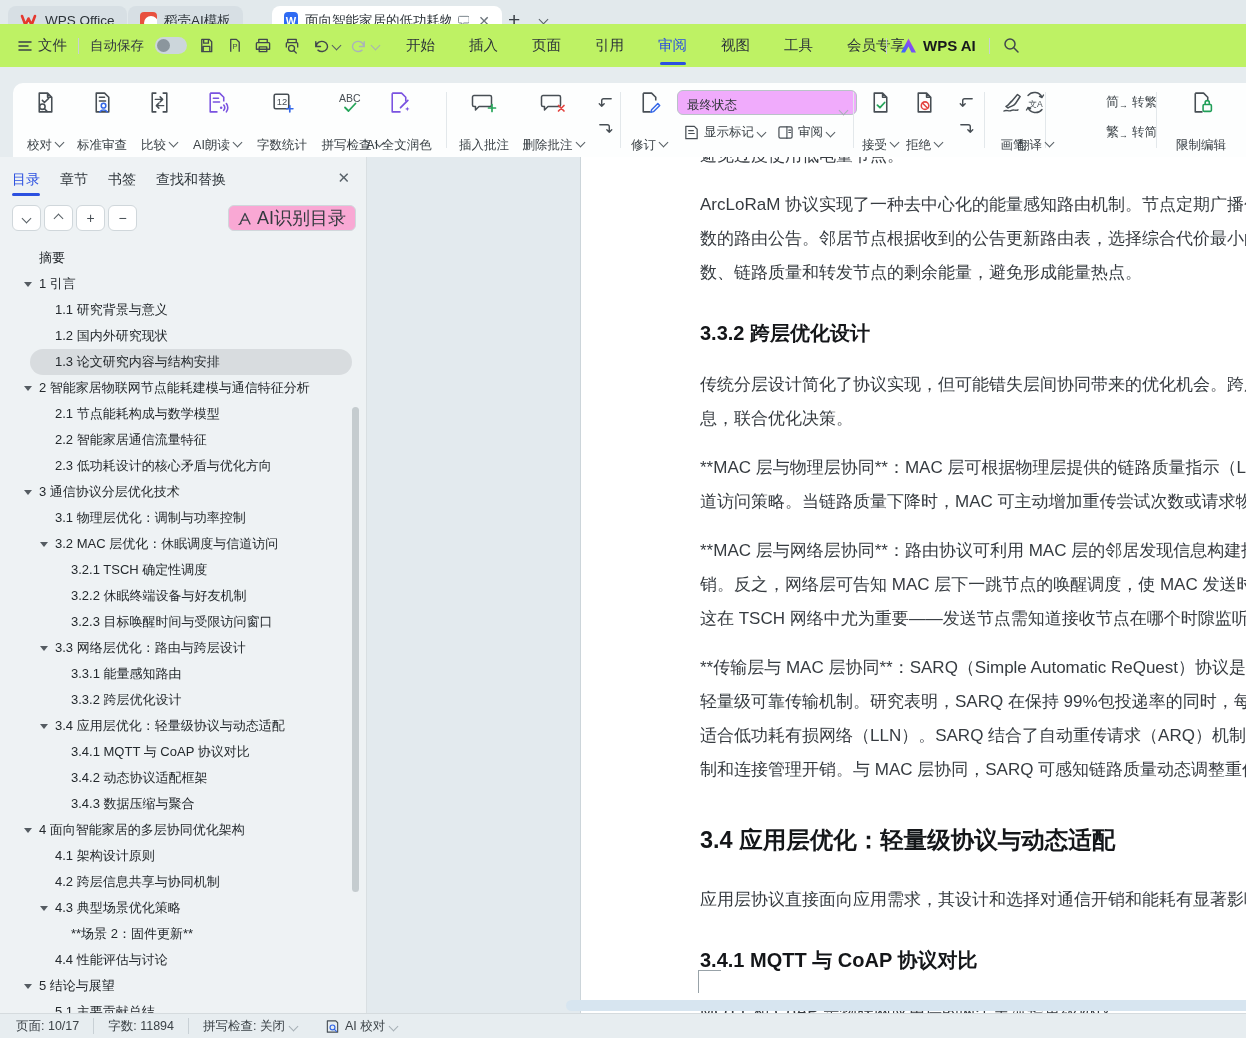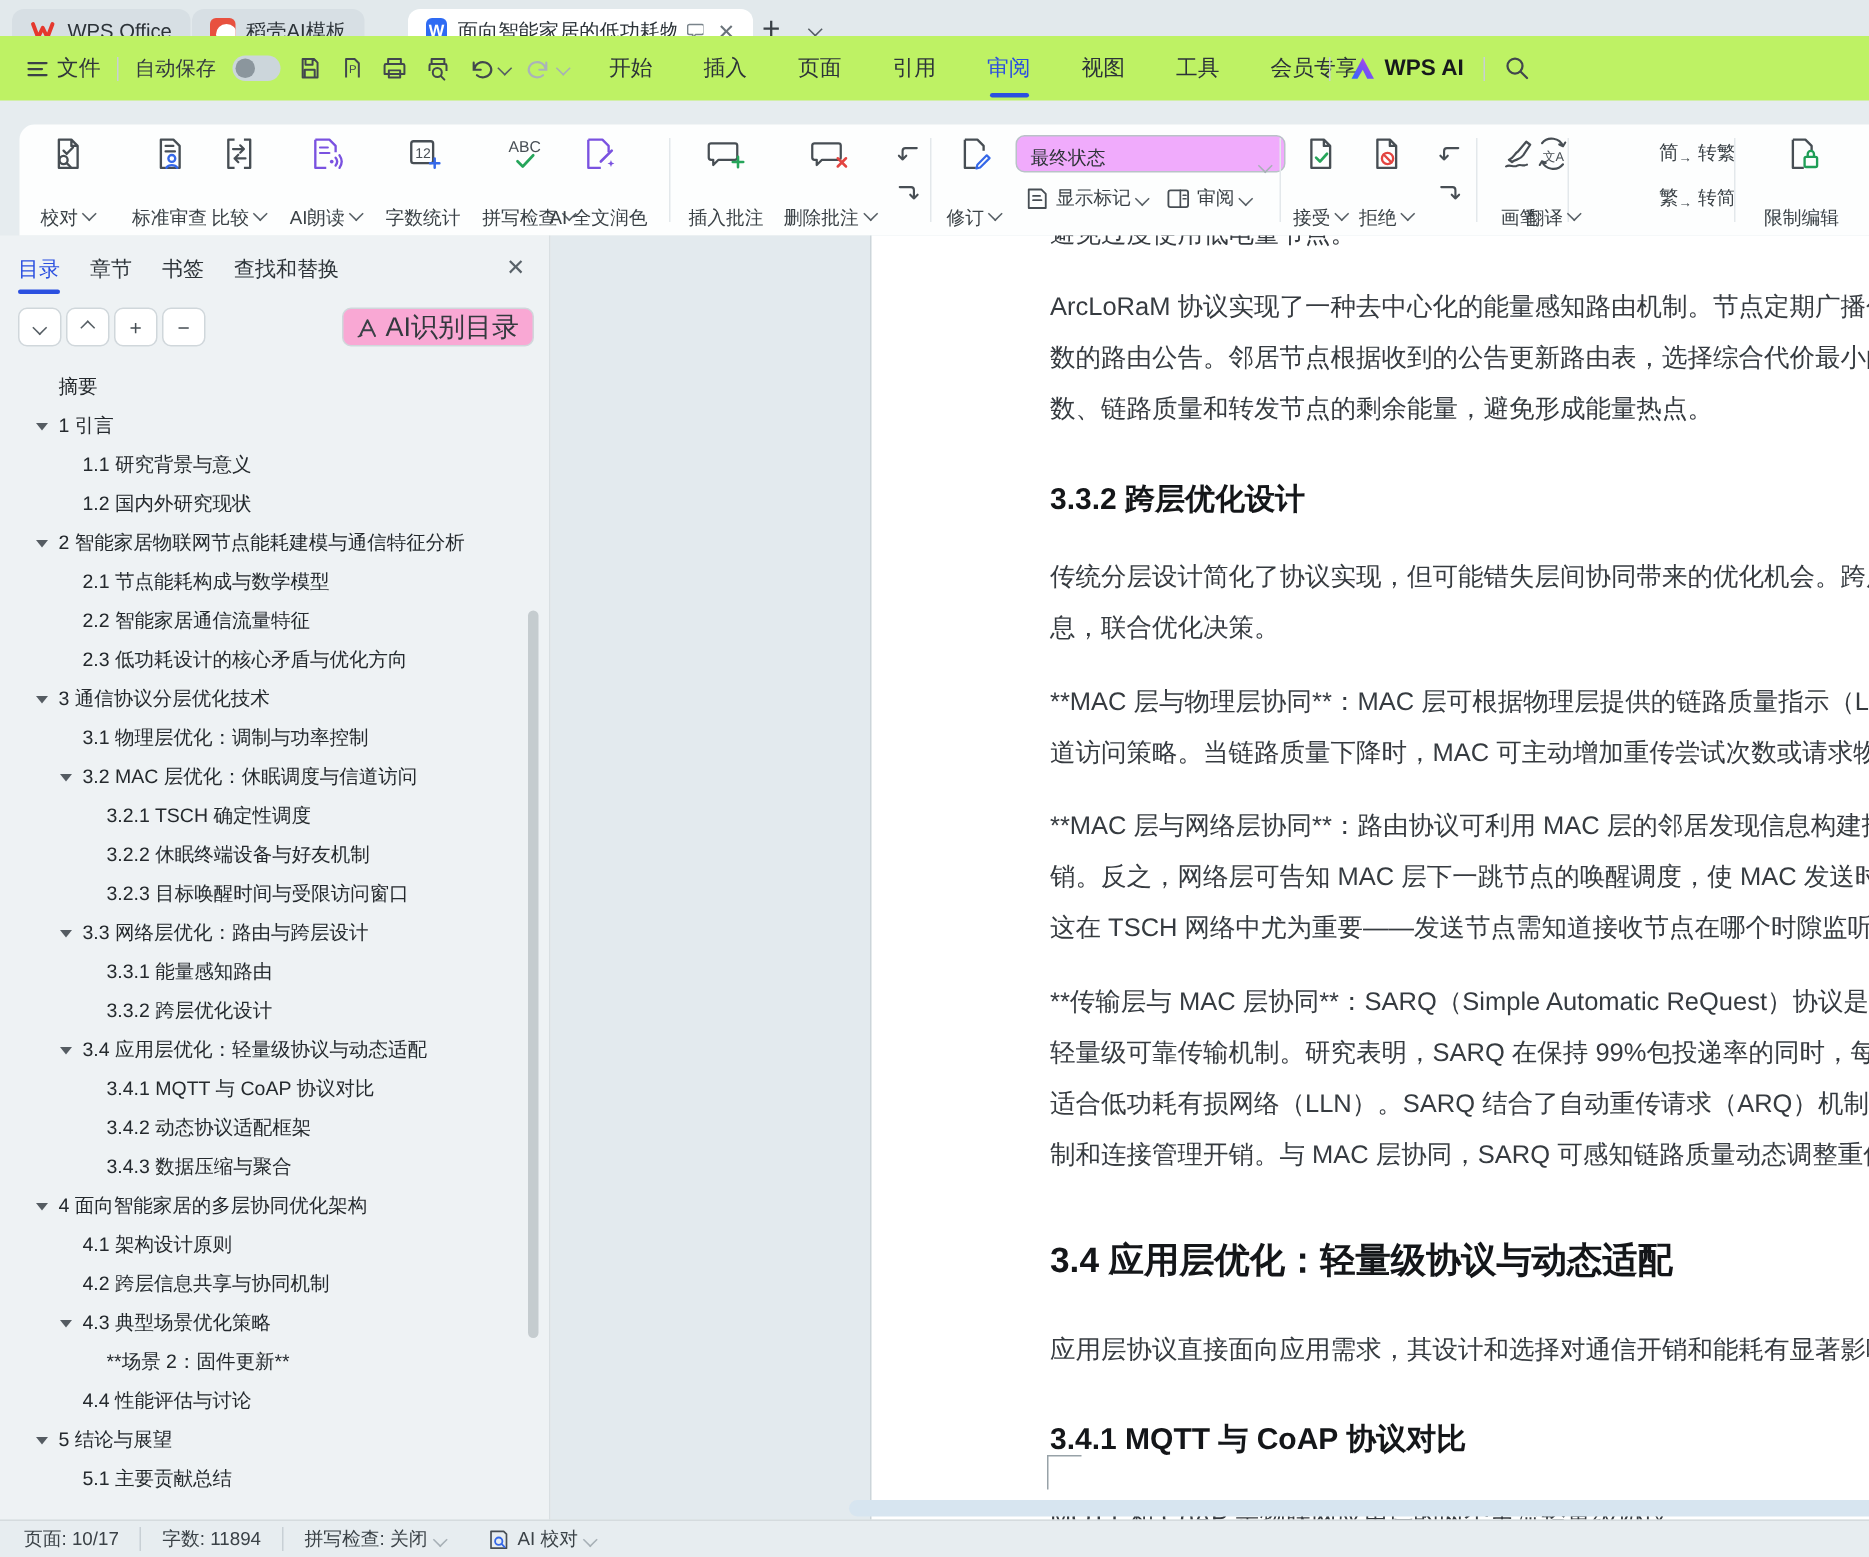--- a/index.html
+++ b/index.html
@@ -210,21 +210,21 @@
     <div class="rbtn" style="left:5px;width:54px;">
       <svg class="ic" width="25" height="25" viewBox="0 0 24 24">
           <path d="M6 3 h8 l4 4 v14 H6 z M14 3 v4 h4" fill="none" stroke="#474e54" stroke-width="1.5" stroke-linejoin="round"></path>
           <path d="M9 10 l2 2 4-4" fill="none" stroke="#474e54" stroke-width="1.5" stroke-linecap="round"></path>
           <circle cx="9" cy="16" r="2.6" fill="#fff" stroke="#474e54" stroke-width="1.5"></circle>
           <path d="M11 18 l2.5 2.5" stroke="#474e54" stroke-width="1.5" stroke-linecap="round"></path>
         </svg>
       <span><span>校对</span><span class="chev"></span></span>
     </div>
 
-    <div class="rbtn" style="left:58px;width:62px;margin-left:11px;">
+    <div class="rbtn" style="left:58px;width:62px;">
       <svg class="ic" width="25" height="25" viewBox="0 0 24 24">
           <path d="M6 3 h8 l4 4 v14 H6 z" fill="none" stroke="#474e54" stroke-width="1.5" stroke-linejoin="round"></path>
           <path d="M9 7 h5 M9 10.5 h6" stroke="#474e54" stroke-width="1.4" stroke-linecap="round"></path>
           <circle cx="13" cy="15" r="2.2" fill="none" stroke="#3568e8" stroke-width="1.5"></circle>
           <path d="M9.5 21 a4 3.4 0 0 1 7 0" fill="none" stroke="#3568e8" stroke-width="1.5" stroke-linecap="round"></path>
         </svg>
       <span>标准审查</span>
     </div>
 
     <div class="rbtn" style="left:121px;width:50px;">
@@ -453,20 +453,24 @@
           <span class="tri"></span>
           <span class="toc-label">1 引言</span>
         </div>
         <div class="toc-item lvl2">
           <span class="tri hid"></span>
           <span class="toc-label">1.1 研究背景与意义</span>
         </div>
         <div class="toc-item lvl2">
           <span class="tri hid"></span>
           <span class="toc-label">1.2 国内外研究现状</span>
+        </div>
+        <div class="toc-item lvl2 sel">
+          <span class="tri hid"></span>
+          <span class="toc-label">1.3 论文研究内容与结构安排</span>
         </div>
         <div class="toc-item lvl1">
           <span class="tri"></span>
           <span class="toc-label">2 智能家居物联网节点能耗建模与通信特征分析</span>
         </div>
         <div class="toc-item lvl2">
           <span class="tri hid"></span>
           <span class="toc-label">2.1 节点能耗构成与数学模型</span>
         </div>
         <div class="toc-item lvl2">

